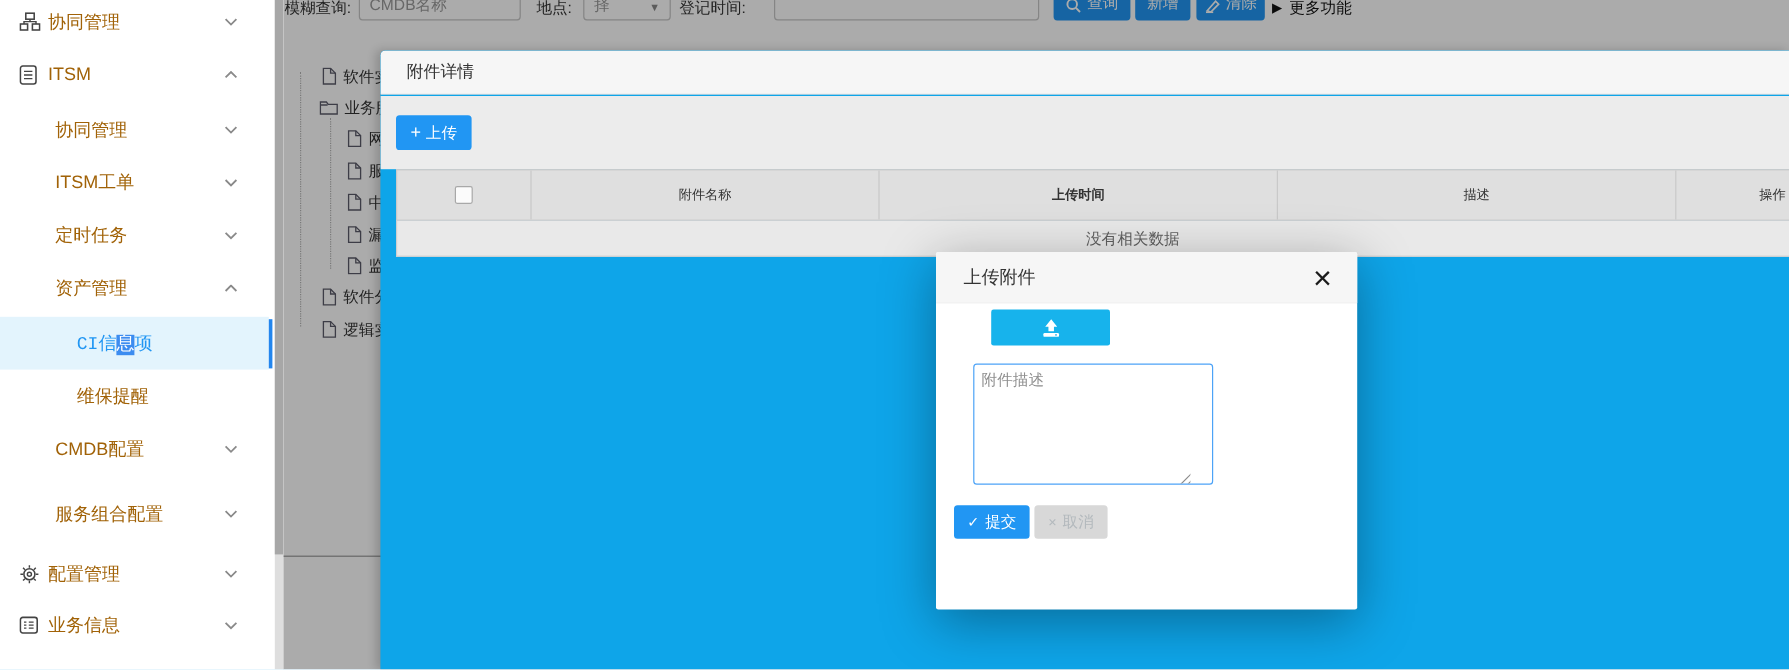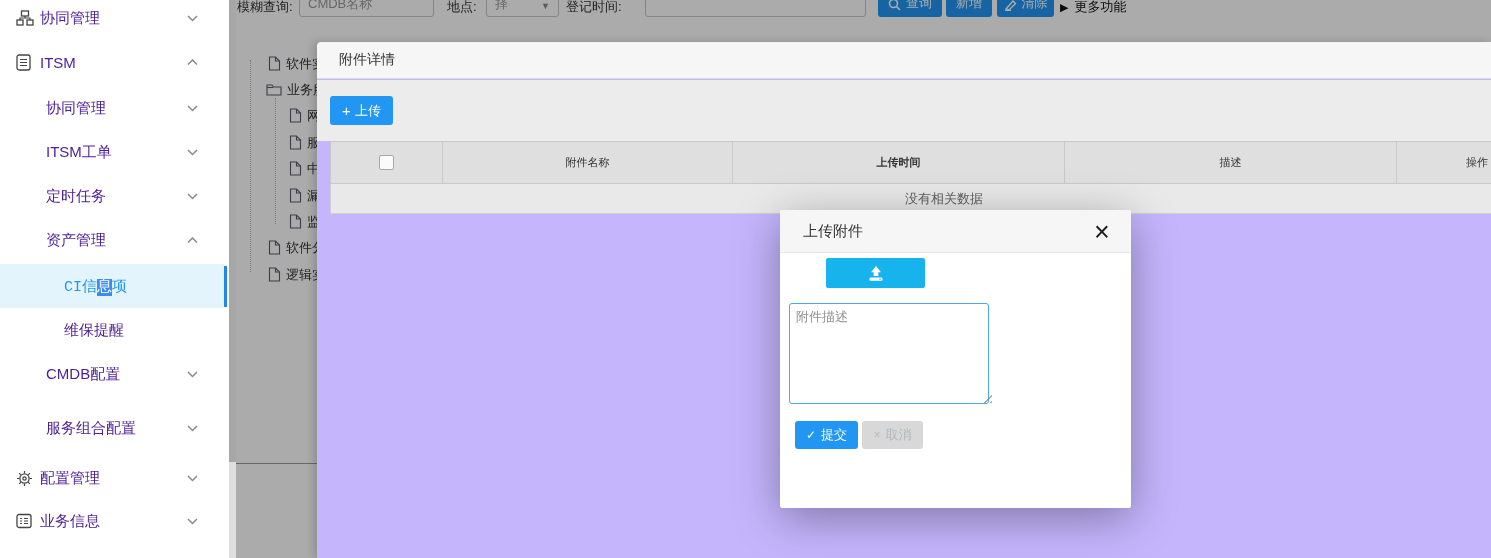--- a/index.html
+++ b/index.html
@@ -26,21 +26,21 @@
   .tree-row .ticon { display:flex; align-items:center; margin-right:5px; }
   .tree-sel-bg { position:absolute; left:286px; top:131px; width:140px; height:24px; background:#cfe0f2; }
   .tree-guide { position:absolute; border-left:1px dotted #b5b5b5; width:0; }
   .expander { position:absolute; width:0; height:0; border-left:5px solid transparent; border-right:5px solid transparent; border-top:7px solid #222; }
   .underline-463 { position:absolute; left:0; top:463px; width:100%; height:1px; background:#9b9b9b; }
 
   
   #overlay { position:absolute; left:236px; top:0; width:1255px; height:558px; background:rgba(0,0,0,0.33); z-index:5; }
 
   
-  #panel { position:absolute; left:317px; top:42px; width:1174px; height:516px; background:#c4b5fd;
+  #panel { position:absolute; left:317px; top:42px; width:1174px; height:516px; background:#0ea5e9;
            border-radius:4px 0 0 0; box-shadow:-3px 0 8px rgba(0,0,0,0.18); z-index:10; overflow:hidden; }
   #panel-header { position:absolute; left:0; top:0; width:100%; height:37px; background:#f6f6f6;
                   border-bottom:1px solid #dcdcdc; border-radius:4px 0 0 0; display:flex; align-items:center; padding-left:22px;
                   font-size:14px; color:#333; }
   #panel-toolbar { position:absolute; left:0; top:38px; width:100%; height:61px; background:#ececec; }
   #upload-btn { position:absolute; left:13px; top:16px; width:63px; height:29px; background:#2196f3; color:#fff;
                 border:none; border-radius:3px; font-size:13px; display:flex; align-items:center; justify-content:center; gap:4px; cursor:pointer; }
   #upload-btn .plus { font-size:15px; line-height:15px; }
 
   #atable { position:absolute; left:13px; top:99px; width:1228px; }
@@ -54,38 +54,38 @@
 
   
   #modal { position:absolute; left:780px; top:210px; width:351px; height:298px; background:#fff; border-radius:2px;
            box-shadow:0 10px 45px rgba(0,0,0,0.35); z-index:20; }
   #modal-header { position:absolute; left:0; top:0; width:100%; height:43px; background:#f6f6f6; border-bottom:1px solid #e6e6e6;
                   display:flex; align-items:center; padding-left:23px; font-size:15px; color:#333; border-radius:2px 2px 0 0; }
   #modal-close { position:absolute; right:14px; top:5px; font-size:27px; font-weight:300; color:#1b1b1b; cursor:pointer;
                  width:30px; height:34px; display:flex; align-items:center; justify-content:center; background:none; border:none; }
   #modal-upload-btn { position:absolute; left:46px; top:48px; width:99px; height:30px; background:#17b3ec; border:none;
                       border-radius:2px; display:flex; align-items:center; justify-content:center; cursor:pointer; }
-  #desc-textarea { position:absolute; left:9px; top:93px; width:200px; height:101px; border:1px solid #4da3f7; border-radius:3px;
+  #desc-textarea { position:absolute; left:31px; top:93px; width:200px; height:101px; border:1px solid #4da3f7; border-radius:3px;
                    resize:none; font-size:13px; color:#333; padding:4px 6px; outline:none;
                    font-family:"Liberation Sans","DejaVu Sans",sans-serif; }
   #desc-textarea::placeholder { color:#8f8f8f; opacity:1; }
   .resize-handle { position:absolute; left:200px; top:181px; width:12px; height:12px; overflow:hidden; pointer-events:none; }
   .resize-handle i { position:absolute; background:#8a8a8a; width:14px; height:1px; transform:rotate(-45deg); display:block; }
   .resize-handle i:nth-child(1){ left:1px; top:8px; } .resize-handle i:nth-child(2){ left:5px; top:10px; }
   .mbtn { position:absolute; top:211px; height:28px; border:none; border-radius:3px; font-size:13px;
           display:flex; align-items:center; justify-content:center; gap:5px; cursor:pointer; }
   #submit-btn { left:15px; width:63px; background:#2196f3; color:#fff; }
   #cancel-btn { left:82px; width:61px; background:#d8d8d8; color:#b3b9bd; }
   .mbtn .g { font-size:12px; }
 
   
   #sidebar { position:absolute; left:0; top:0; width:236px; height:558px; background:#fff; z-index:30; }
   .sb-item { position:absolute; left:0; width:224px; height:44px; display:flex; align-items:center; cursor:pointer; }
   .sb-ico { position:absolute; left:16px; width:20px; display:flex; align-items:center; }
-  .sb-label { font-size:15px; color:#4c1d95; white-space:nowrap; }
+  .sb-label { font-size:15px; color:#a16207; white-space:nowrap; }
   .lvl1 .sb-label { margin-left:40px; } .lvl2 .sb-label { margin-left:46px; } .lvl3 .sb-label { margin-left:64px;font-family:Liberation Mono, monospace; }
   .sb-chev { position:absolute; right:26px; display:flex; align-items:center; }
   .sb-active { background:#e3f4fd; }
   .sb-active .sb-label { color:#2196f3; }
   .sel-char { background:#3c8cf0; color:#fff; }
   #active-bar { position:absolute; left:224px; top:266px; width:3px; height:41px; background:#2386ee; }
   #sb-scroll-track { position:absolute; left:229px; top:0; width:7px; height:558px; background:#dedede; }
   #sb-scroll-thumb { position:absolute; left:229px; top:0; width:7px; height:462px; background:#a7a7a7; cursor:pointer; }
 </style>
 </head>

